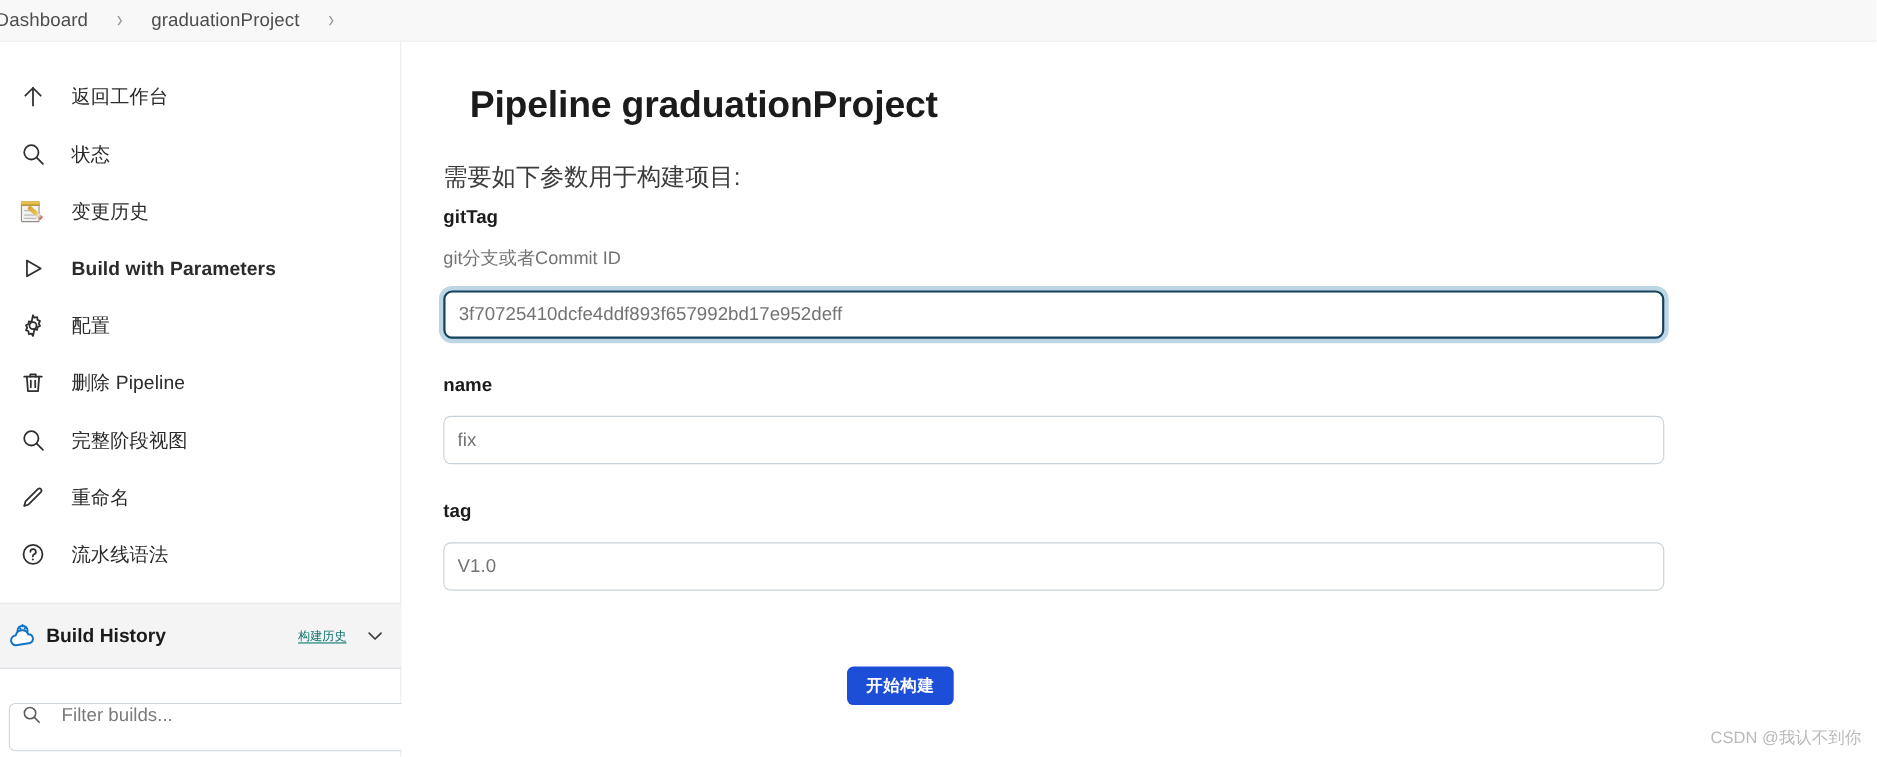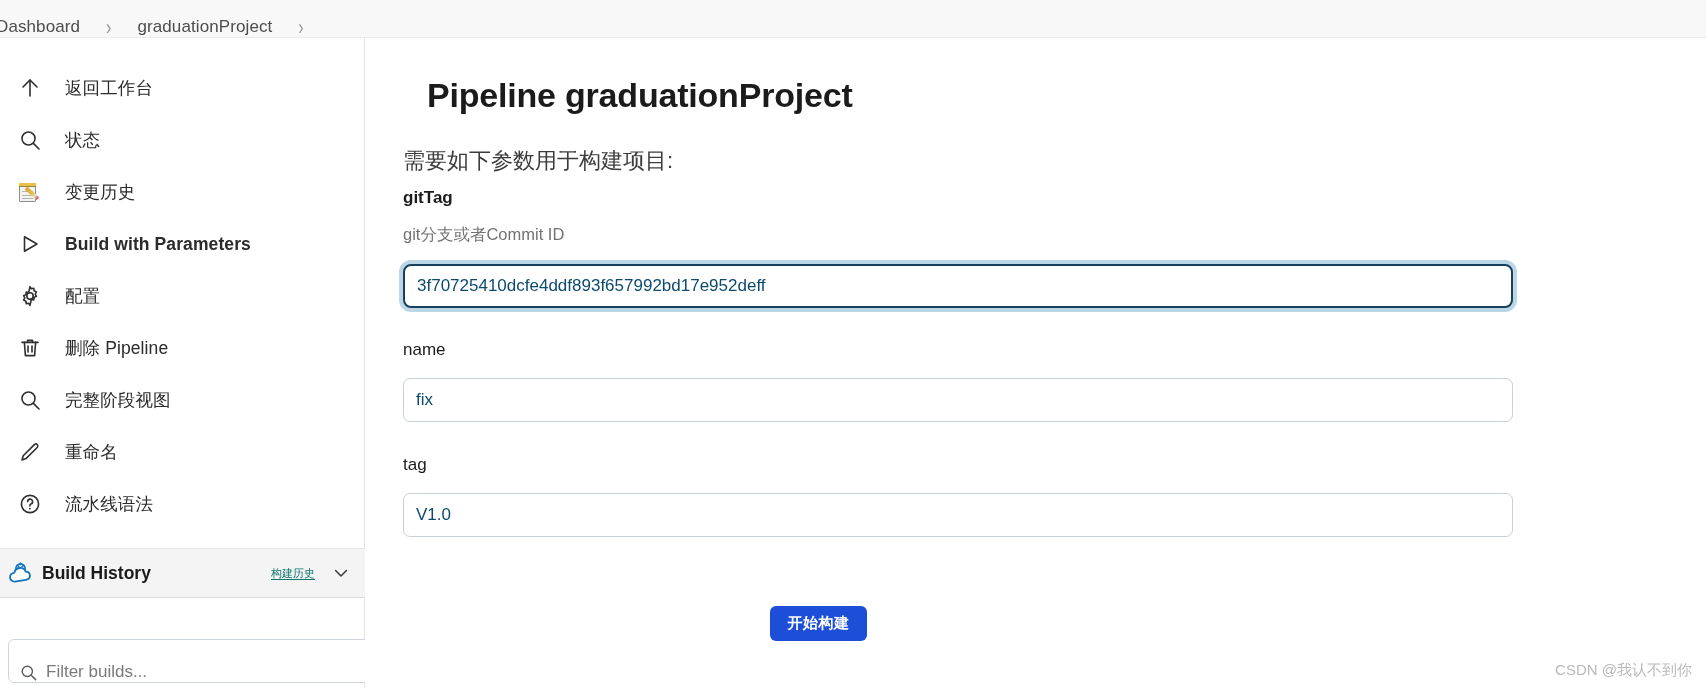--- a/index.html
+++ b/index.html
@@ -10,21 +10,21 @@
     color: #1f1f1f;
     overflow: hidden;
   }
   #app { position: relative; width: 1706px; height: 688px; background: #fff; }
 
   
   .breadcrumb-bar {
     position: absolute; left: 0; top: 0; width: 1706px; height: 38px;
     background: #f8f8f8;
     border-bottom: 1px solid #ebebeb;
-    display: flex; align-items: flex-end;
+    display: flex; align-items: center;
     padding-left: 0;
   }
   .crumb {
     font-size: 17px; color: #4d4d4d; letter-spacing: .1px;
     padding: 0 4px; white-space: nowrap;
   }
   .crumb.first { margin-left: -8px; }
   .crumb-sep {
     color: #9a9a9a; font-size: 16px; margin: 0 22px;
     display: inline-block; transform: scaleY(1.35);
@@ -70,41 +70,41 @@
     position: absolute; left: 8px; top: 6px; width: 16px; height: 4px;
     background: linear-gradient(90deg,#d7a33c 0%,#e8c14a 55%,#e0e0e0 75%,#cf4d3a 100%);
     transform: rotate(42deg); transform-origin: left center; border-radius: 1px;
   }
 
   
   .cloud-ico { position: relative; width: 30px; height: 28px; }
 
   
   .bh-header {
-    position: absolute; left: 0; top: 510px; width: 365px; height: 50px;
+    position: absolute; left: 0; top: 510px; width: 365px; height: 60px;
     background: #f4f4f4;
     border-top: 1px solid #e6e6e6;
     border-bottom: 1px solid #d8dde2;
     display: flex; align-items: center; padding: 0 14px 0 6px;
   }
   .bh-title {
     font-size: 17.5px; font-weight: 700; color: #1b1b1b; margin-left: 6px;
   }
   .bh-right { margin-left: auto; display: flex; align-items: center; gap: 16px; }
   .bh-link {
     font-size: 11px; color: #0f766e; text-decoration: underline;
     text-underline-offset: 2px; cursor: pointer;
   }
   .bh-chev { color: #3a3a3a; display: flex; align-items: center; cursor: pointer; }
 
   
   .filter-wrap {
     position: absolute; left: 8px; top: 601px; width: 408px; height: 44px;
     border: 1px solid #cfd6dc; border-radius: 6px; background: #fff;
-    display: flex; align-items: flex-end; padding: 0 10px; gap: 8px;
+    display: flex; align-items: flex-start; padding: 0 10px; gap: 18px;
     overflow: hidden;
   }
   .filter-input {
     border: 0; outline: 0; font-size: 17px; color: #6a6a6a;
     font-family: inherit; background: transparent; width: 290px;
   }
   .filter-input::placeholder { color: #7a7a7a; }
 
   
   .main { position: absolute; left: 365px; top: 38px; width: 1341px; height: 650px; background: #fff; }
@@ -118,28 +118,28 @@
   }
 
   .field { position: absolute; left: 38px; width: 1110px; }
   .f-name { top: 150px; }
   .f-name2 { top: 302px; }
   .f-tag { top: 417px; }
 
   .f-label {
     font-size: 17px; font-weight: 700; color: #1b1b1b; display: block;
   }
-  .f-label.reg { font-weight: 400; }
+  .f-label.reg { font-weight: 700; }
   .f-help {
     display: block; font-size: 16.5px; color: #737373; margin-top: 16px;
   }
   .f-input {
     display: block; width: 1110px; height: 44px; margin-top: 18px;
     border: 1px solid #c9d1d8; border-radius: 7px;
-    font-size: 17px; font-family: inherit; color: #0c4a6e;
+    font-size: 17px; font-family: inherit; color: #737373;
     padding: 0 12px; outline: none; background: #fff;
   }
   .f-input.focused {
     border: 2px solid #16415c; border-radius: 8px;
     box-shadow: 0 0 0 4px #bcd6e6;
     caret-color: #16415c;
   }
   .f-input::placeholder { color: #8a8a8a; }
 
   .build-btn {

